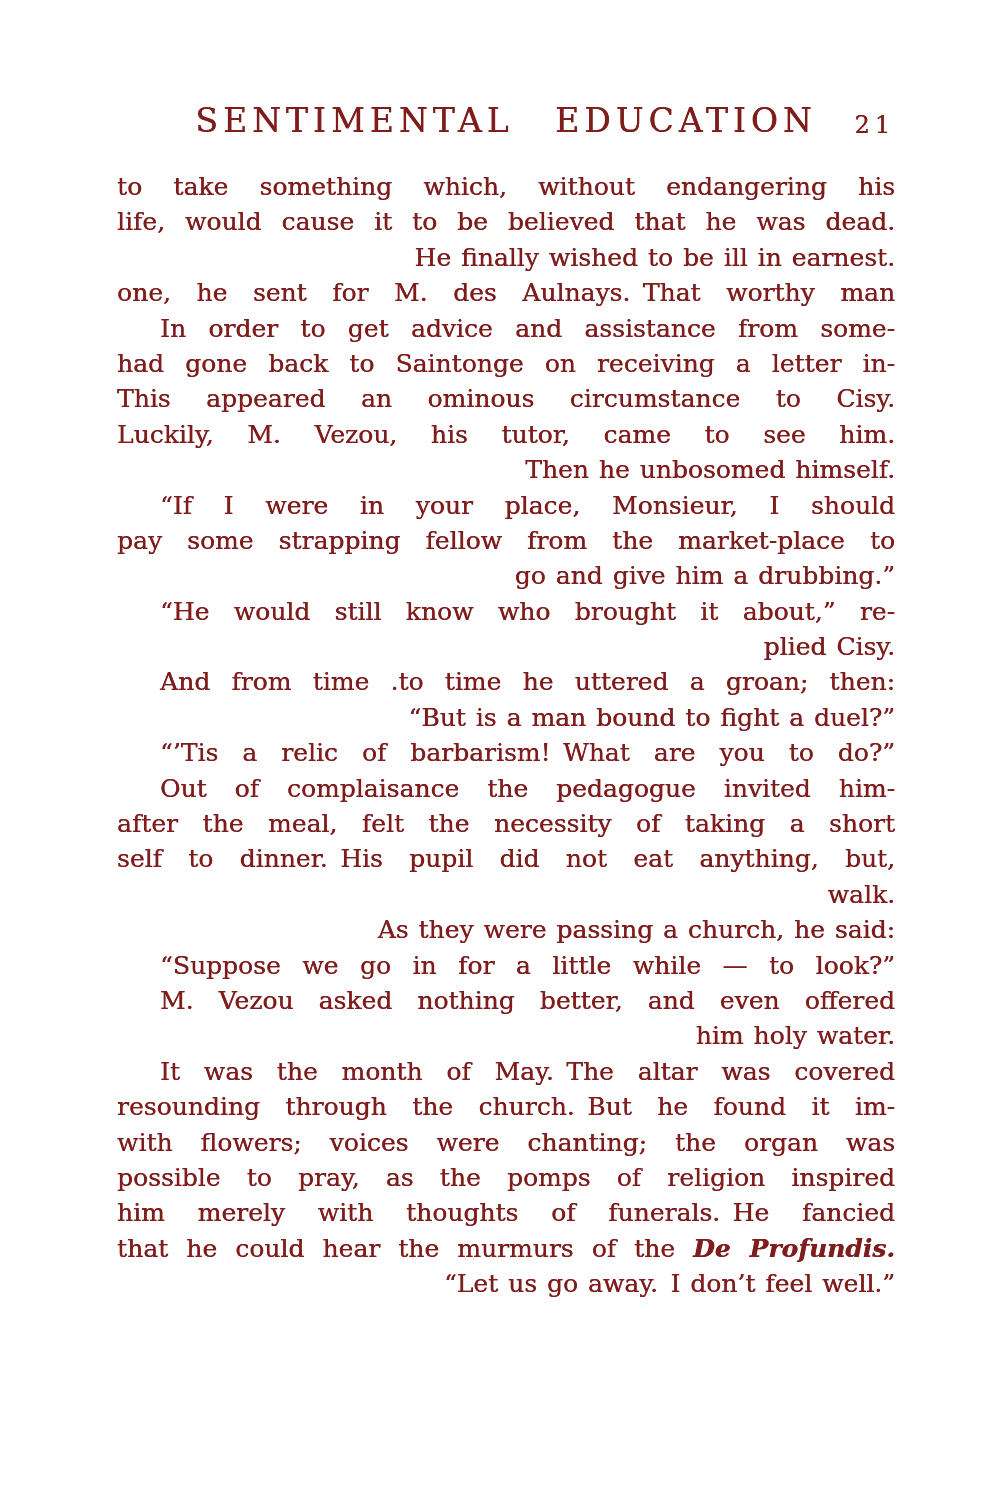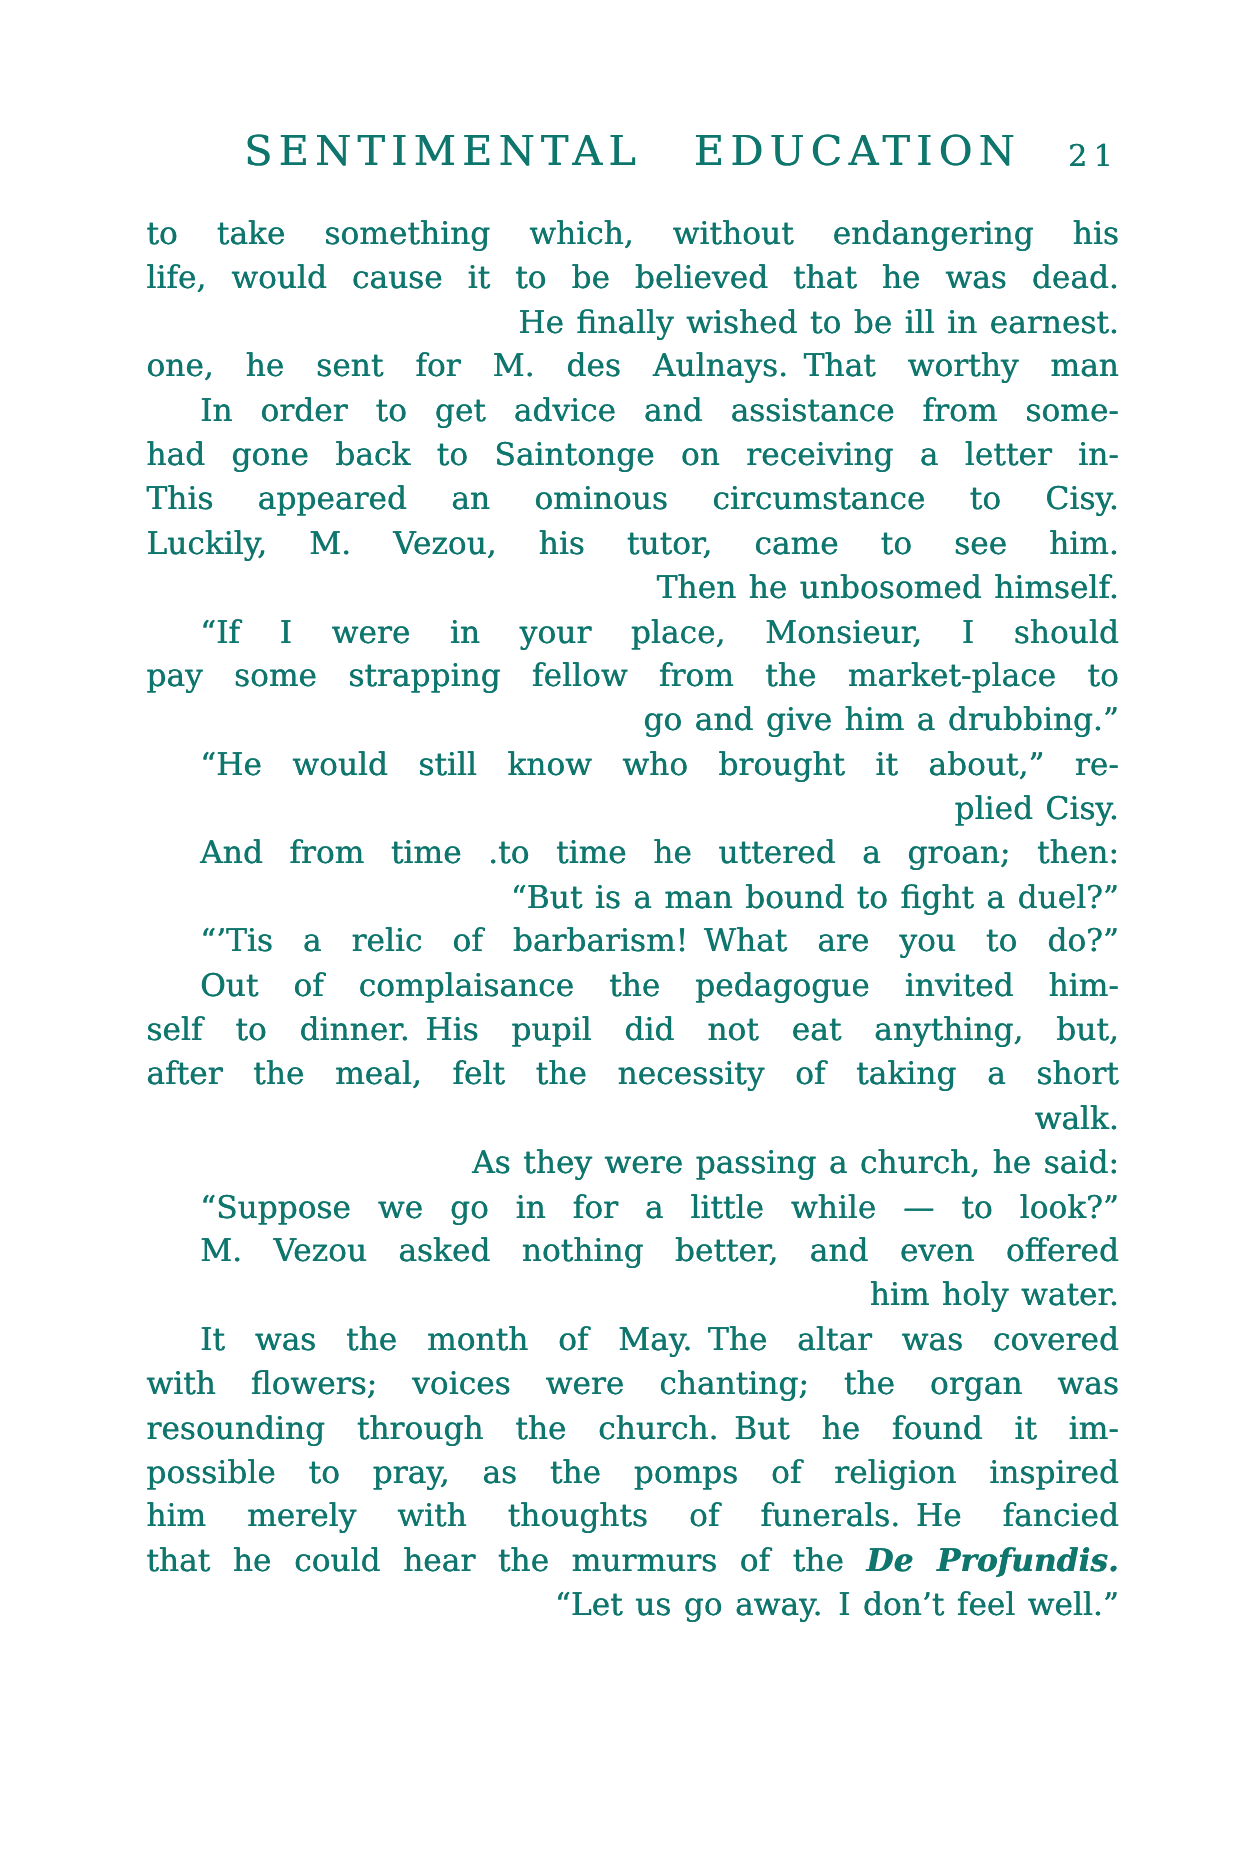--- a/index.html
+++ b/index.html
@@ -5,21 +5,21 @@
   html,body{margin:0;padding:0;}
   body{
     width:1000px;height:1500px;
     background:#ffffff;
     font-family:"DejaVu Serif", serif;
   }
   .page{
     position:relative;
     width:1000px;height:1500px;
     background:#ffffff;
-    color:#0f766e;
+    color:#7f1d1d;
     overflow:hidden;
   }
   .running-head{
     position:absolute;
     top:100px;left:117px;width:778px;height:42px;
   }
   .title{
     display:block;
     text-align:center;
     font-size:33px;
@@ -82,28 +82,28 @@
       <div class="line"><span>Then he unbosomed himself.</span></div>
       <div class="line jst ind"><span>“If I were in your place, Monsieur, I should</span></div>
       <div class="line jst"><span>pay some strapping fellow from the market-place to</span></div>
       <div class="line"><span>go and give him a drubbing.”</span></div>
       <div class="line jst ind"><span>“He would still know who brought it about,” re-</span></div>
       <div class="line"><span>plied Cisy.</span></div>
       <div class="line jst ind"><span>And from time .to time he uttered a groan; then:</span></div>
       <div class="line ind"><span>“But is a man bound to fight a duel?”</span></div>
       <div class="line jst ind"><span>“’Tis a relic of barbarism! What are you to do?”</span></div>
       <div class="line jst ind"><span>Out of complaisance the pedagogue invited him-</span></div>
+      <div class="line jst"><span>after the meal, felt the necessity of taking a short</span></div>
       <div class="line jst"><span>self to dinner. His pupil did not eat anything, but,</span></div>
-      <div class="line jst"><span>after the meal, felt the necessity of taking a short</span></div>
       <div class="line"><span>walk.</span></div>
       <div class="line ind"><span>As they were passing a church, he said:</span></div>
       <div class="line jst ind"><span>“Suppose we go in for a little while — to look?”</span></div>
       <div class="line jst ind"><span>M. Vezou asked nothing better, and even offered</span></div>
       <div class="line"><span>him holy water.</span></div>
       <div class="line jst ind"><span>It was the month of May. The altar was covered</span></div>
+      <div class="line jst"><span>resounding through the church. But he found it im-</span></div>
       <div class="line jst"><span>with flowers; voices were chanting; the organ was</span></div>
-      <div class="line jst"><span>resounding through the church. But he found it im-</span></div>
       <div class="line jst"><span>possible to pray, as the pomps of religion inspired</span></div>
       <div class="line jst"><span>him merely with thoughts of funerals. He fancied</span></div>
       <div class="line jst"><span>that he could hear the murmurs of the </span><span class="it">De Profundis.</span></div>
       <div class="line ind"><span>“Let us go away. I don’t feel well.”</span></div>
     </div>
 </div>
 
 </body></html>

